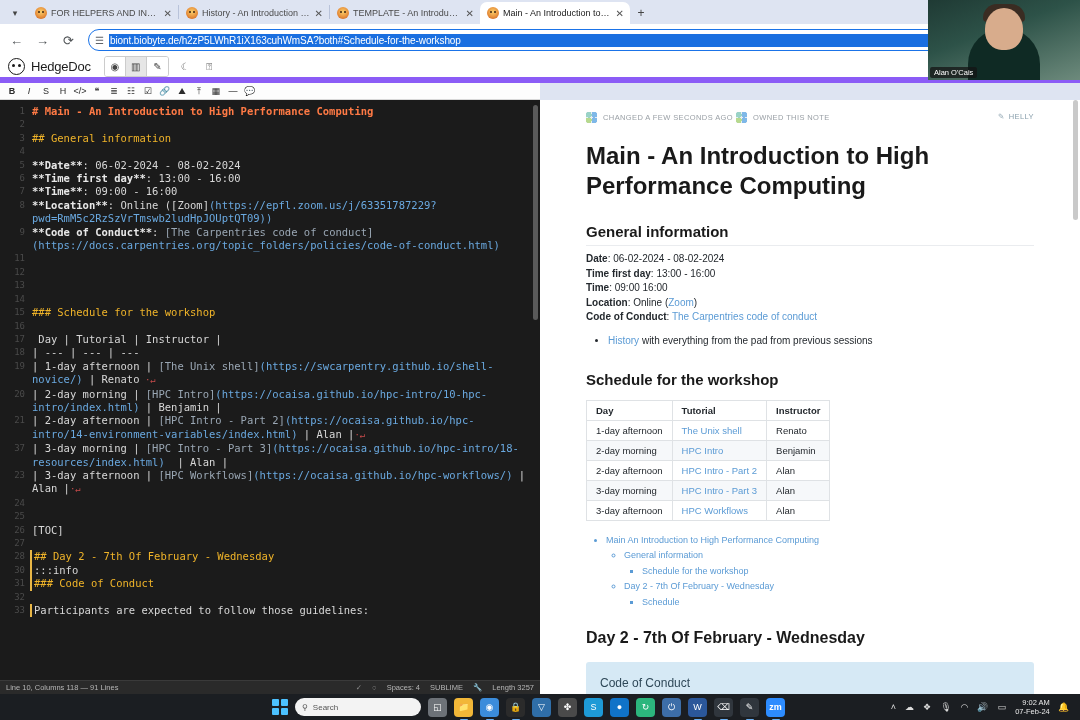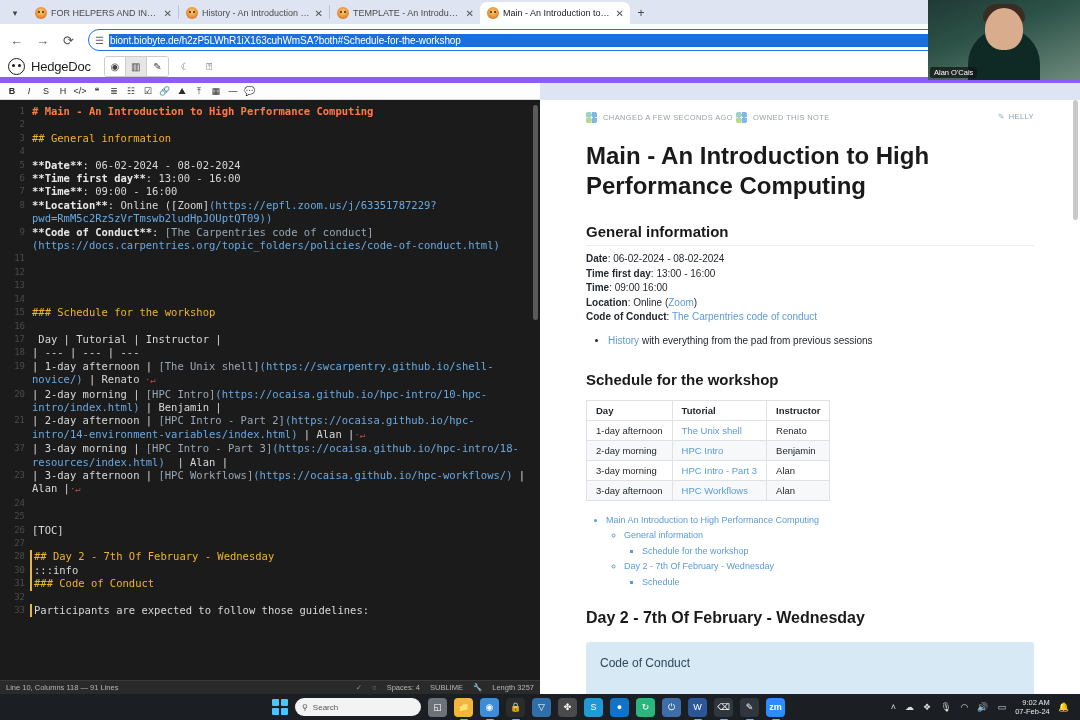--- a/index.html
+++ b/index.html
@@ -525,20 +525,25 @@
               <td>1-day afternoon</td>
               <td><a class="pv-link">The Unix shell</a></td>
               <td>Renato</td>
             </tr>
             <tr>
               <td>2-day morning</td>
               <td><a class="pv-link">HPC Intro</a></td>
               <td>Benjamin</td>
             </tr>
             <tr>
+              <td>2-day afternoon</td>
+              <td><a class="pv-link">HPC Intro - Part 2</a></td>
+              <td>Alan</td>
+            </tr>
+            <tr>
               <td>3-day morning</td>
               <td><a class="pv-link">HPC Intro - Part 3</a></td>
               <td>Alan</td>
             </tr>
             <tr>
               <td>3-day afternoon</td>
               <td><a class="pv-link">HPC Workflows</a></td>
               <td>Alan</td>
             </tr>
           </tbody>

